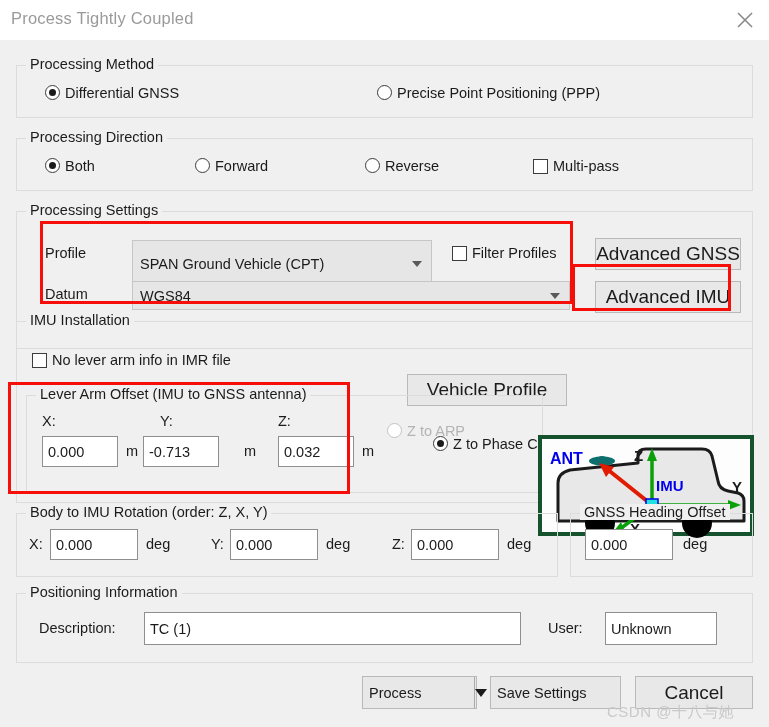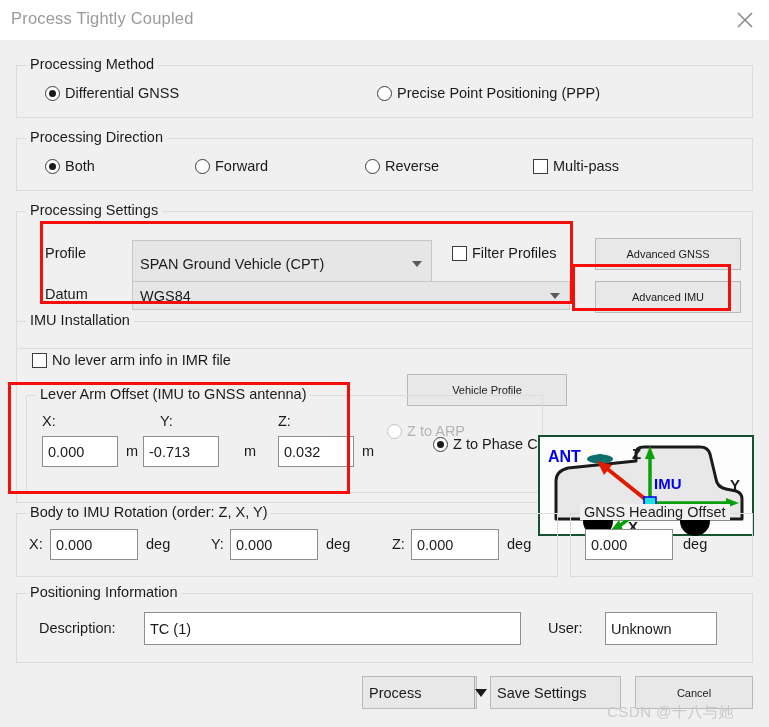--- a/index.html
+++ b/index.html
@@ -45,21 +45,21 @@
     top:-10px;left:9px;
     background:#f0f0f0;
     padding:0 4px;
     font-size:14.5px;
     color:#1b1b1b;
     white-space:nowrap;
   }
   
   .radio{
     position:absolute;
-    display:flex;align-items:center;
+    display:flex;align-items:flex-start;
     cursor:pointer;white-space:nowrap;
   }
   .radio .dot{
     width:15px;height:15px;border-radius:50%;
     border:1.6px solid #3c3c3c;background:#ffffff;
     box-sizing:border-box;
     display:inline-block;position:relative;flex:0 0 auto;
   }
   .radio.checked .dot::after{
     content:"";position:absolute;left:3px;top:3px;
@@ -104,21 +104,21 @@
     width:0;height:0;
     border-left:5.5px solid transparent;
     border-right:5.5px solid transparent;
     border-top:6px solid #5a5a5a;
   }
   
   .btn{
     position:absolute;box-sizing:border-box;
     background:#e8e8e8;border:1px solid #b9b9b9;
     display:flex;align-items:center;justify-content:center;
-    font-size:11px;color:#1b1b1b;cursor:pointer;
+    font-size:19px;color:#1b1b1b;cursor:pointer;
     white-space:nowrap;
   }
   .splitbtn{
     position:absolute;box-sizing:border-box;
     background:#e8e8e8;border:1px solid #b9b9b9;
     display:flex;align-items:center;
     cursor:pointer;white-space:nowrap;gap:47px;
   }
   .splitbtn .sb-label{
     flex:1;text-align:center;padding:0 6px;
@@ -135,21 +135,21 @@
     border-top:8px solid #1b1b1b;
   }
   
   .redbox{
     position:absolute;border:3.5px solid #f60f09;
     box-sizing:border-box;pointer-events:none;
   }
   
   #vehicle-diagram{
     position:absolute;
-    background:#fdfdfd;border:2px solid #14532d;box-sizing:border-box;
+    background:#fdfdfd;border:4px solid #14532d;box-sizing:border-box;
   }
   
   #watermark{
     position:absolute;
     font-size:15px;color:#c9c9c9;white-space:nowrap;
     letter-spacing:.5px;
     pointer-events:none;
   }
 </style>
 </head>

